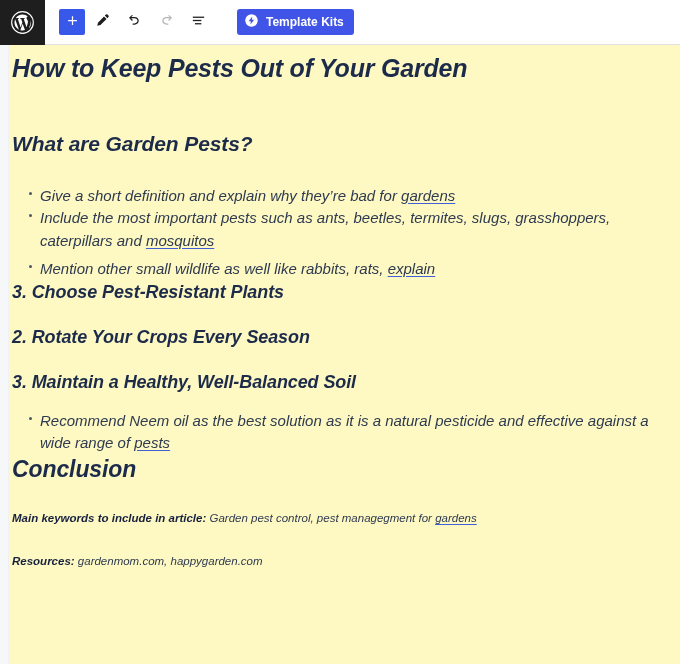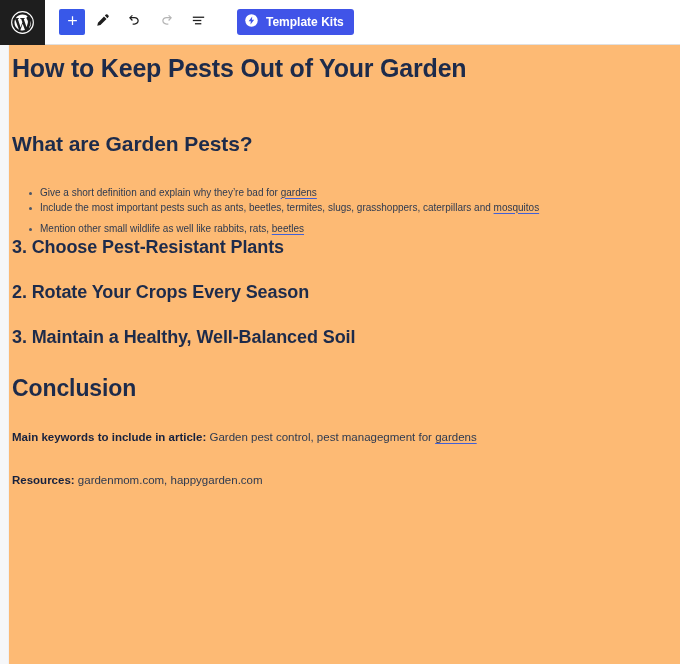--- a/index.html
+++ b/index.html
@@ -68,22 +68,23 @@
     cursor: pointer;
     white-space: nowrap;
     justify-content: space-between;
   }
   .tk-icon { display: block; }
 
   
   .canvas {
     position: relative;
     height: 619px;
-    background: #fdba74;
+    background: #fef9c3;
     overflow: hidden;
+    font-style: italic;
   }
   .left-rail {
     position: absolute;
     left: 0; top: 0; bottom: 0;
     width: 9px;
     background: #f6f7f9;
     border-right: 1px solid #f0f1f3;
   }
   .doc {
     position: absolute;
@@ -118,21 +119,21 @@
   .h2.conclusion { font-size: 23px; }
 
   ul.blk-list {
     list-style: none;
     margin: 0;
     padding: 0;
   }
   ul.blk-list li {
     position: relative;
     padding-left: 28px;
-    font-size: 10px;
+    font-size: 15px;
     color: #2e3a50;
     line-height: 1.5;
     margin-bottom: 6px;
   }
   ul.blk-list li:last-child { margin-bottom: 0; }
   ul.blk-list li::before {
     content: "";
     position: absolute;
     left: 17px; top: 7px;
     width: 3px; height: 3px;
@@ -153,21 +154,21 @@
     text-decoration-color: #4060d8;
     text-underline-offset: 2px;
     cursor: pointer;
   }
 
   
   .sp-title    { margin-bottom: 47px; }
   .sp-h2       { margin-bottom: 27px; }
   .sp-list     { margin-bottom: 27px; }
   .sp-h3       { margin-bottom: 22px; }
-  .sp-h3-last  { margin-bottom: 24px; }
+  .sp-h3-last  { margin-bottom: 15px; }
   .sp-h2-conc  { margin-bottom: 27px; }
   .sp-para     { margin-bottom: 25px; }
 </style>
 </head>
 <body>
 
 <div class="editor-header">
 
   <div class="wp-logo-btn">
     <span>
@@ -244,31 +245,34 @@
 
     <h2 class="blk h2 sp-h2">What are Garden Pests?</h2>
 
     <ul class="blk blk-list sp-list">
       <li><span>Give a short definition and explain why they’re bad for </span><a class="doclink">gardens</a></li>
     </ul>
 
 
     <ul class="blk blk-list sp-list">
       <li><span>Include the most important pests such as ants, beetles, termites, slugs, grasshoppers, caterpillars and </span><a class="doclink">mosquitos</a></li>
-      <li><span>Mention other small wildlife as well like rabbits, rats, </span><a class="doclink">beetles</a></li>
+      <li><span>Mention other small wildlife as well like rabbits, rats, </span><a class="doclink">explain</a></li>
     </ul>
 
 
     <h3 class="blk h3 sp-h3">3. Choose Pest-Resistant Plants</h3>
 
     <h3 class="blk h3 sp-h3">2. Rotate Your Crops Every Season</h3>
 
     <h3 class="blk h3 sp-h3-last">3. Maintain a Healthy, Well-Balanced Soil</h3>
 
 
+    <ul class="blk blk-list sp-list">
+      <li><span>Recommend Neem oil as the best solution as it is a natural pesticide and effective against a wide range of </span><a class="doclink">pests</a></li>
+    </ul>
 
     <h2 class="blk h2 conclusion sp-h2-conc">Conclusion</h2>
 
     <p class="blk para sp-para"><span class="lbl-bold">Main keywords to include in article:</span><span> Garden pest control, pest managegment for </span><a class="doclink">gardens</a></p>
 
     <p class="blk para"><span class="lbl-bold">Resources:</span><span> gardenmom.com, happygarden.com</span></p>
 
   </div>
 </div>
 

